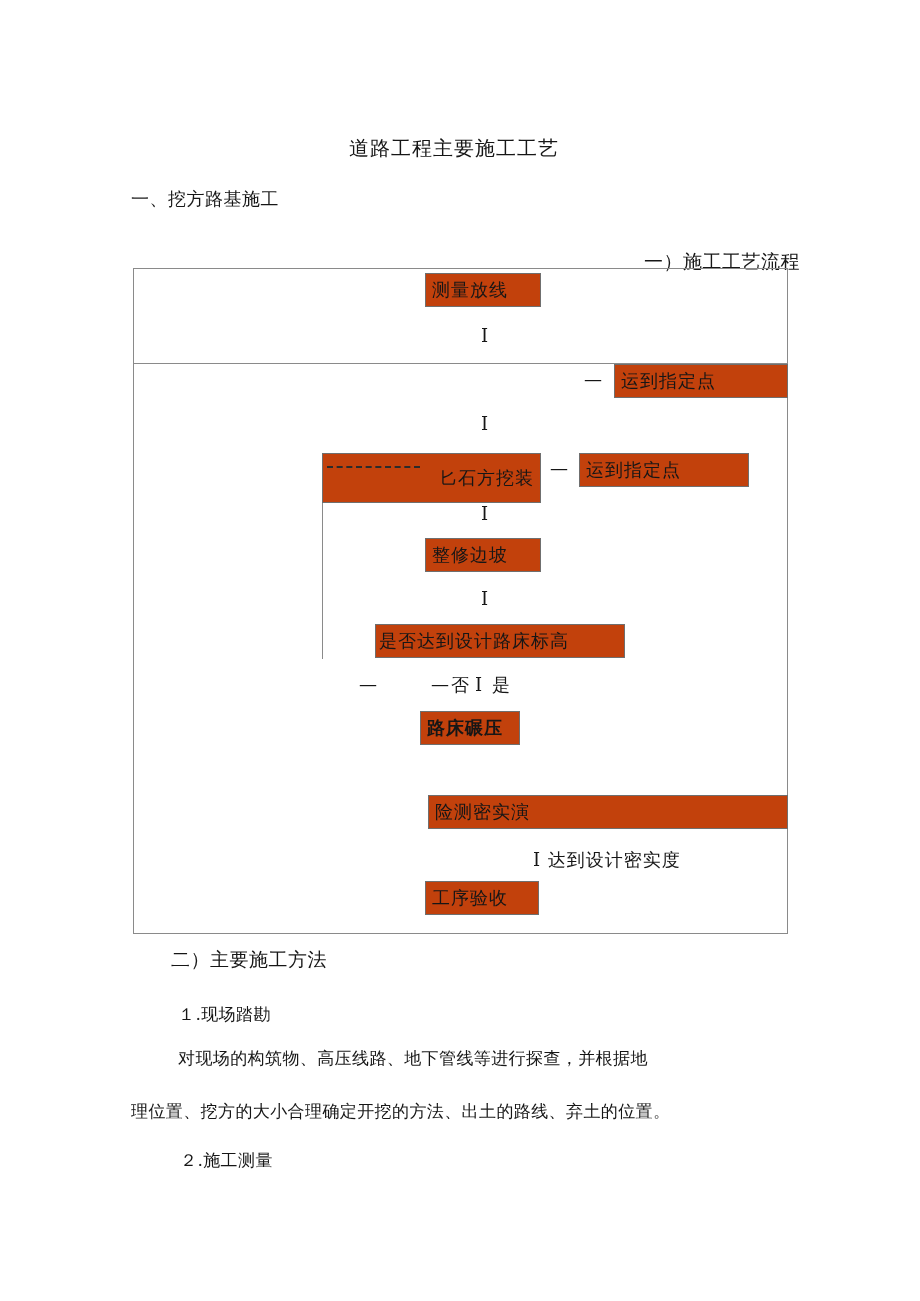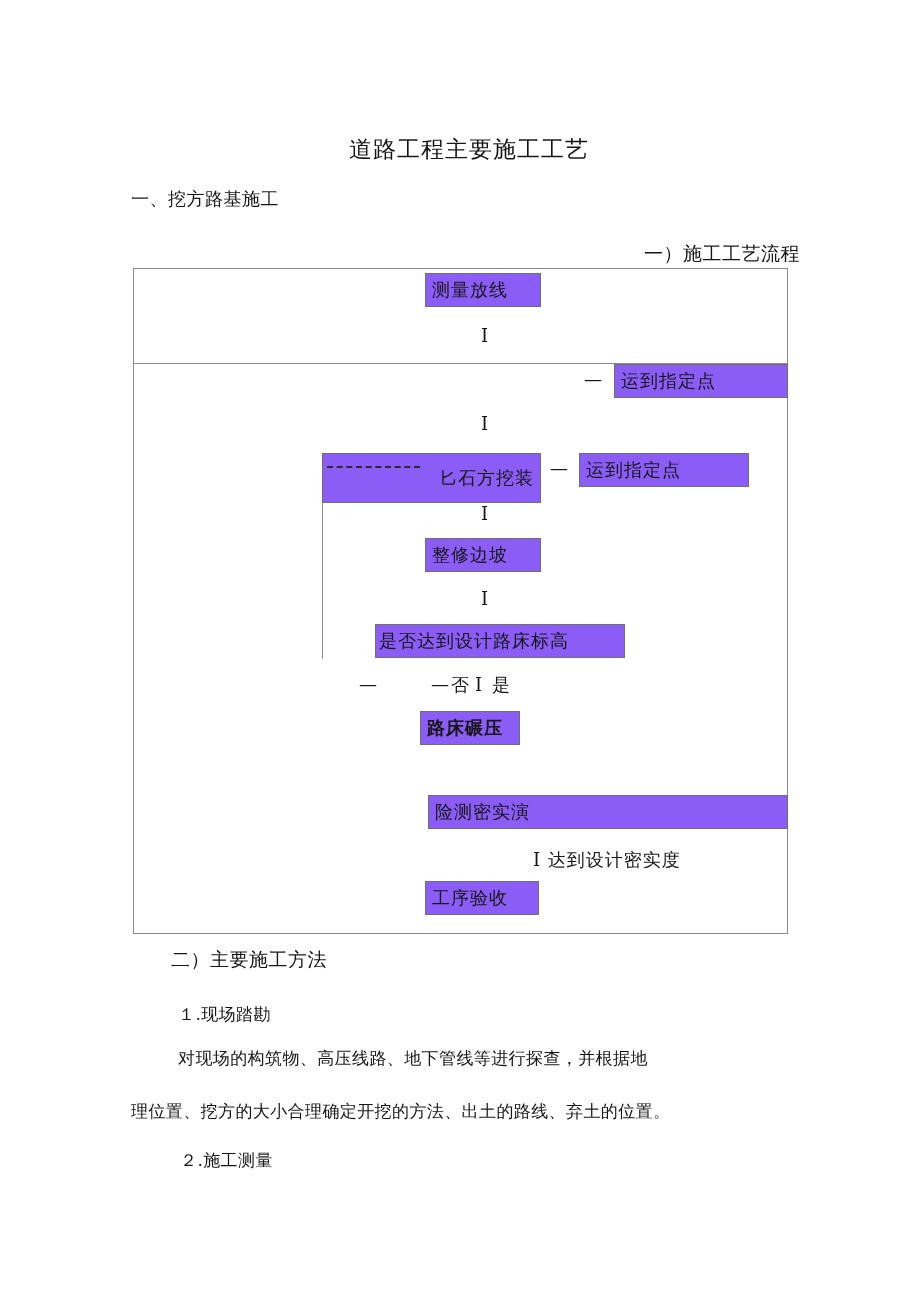--- a/index.html
+++ b/index.html
@@ -20,21 +20,21 @@
   }
 
   
   .abs {
     position: absolute;
     white-space: nowrap;
     line-height: 1;
   }
 
   .doc-title {
-    font-size: 23px;
+    font-size: 20px;
     letter-spacing: 1px;
     color: #161616;
   }
   .heading-1 {
     font-size: 18px;
     letter-spacing: 0.5px;
     color: #161616;
   }
   .sub-heading {
     font-size: 19px;
@@ -77,21 +77,21 @@
     position: absolute;
     width: 0;
     border-left: 1px solid #8a8a8a;
   }
 
   
   .node {
     position: absolute;
     box-sizing: border-box;
     border: 1px solid #6f6f6f;
-    background: #8b5cf6;
+    background: #c2410c;
     font-size: 18px;
     letter-spacing: 1px;
     color: #161616;
     display: flex;
     align-items: center;
     padding-left: 6px;
     line-height: 1;
   }
 
   
@@ -145,21 +145,21 @@
 </style>
 </head>
 <body>
 
 <div id="page">
 
   <div class="abs doc-title" style="left:349px; top:138px;">道路工程主要施工工艺</div>
 
   <div class="abs heading-1" style="left:131px; top:190px;">一、挖方路基施工</div>
 
-  <div class="abs sub-heading" style="left:644px; top:244px;">一）施工工艺流程</div>
+  <div class="abs sub-heading" style="left:644px; top:252px;">一）施工工艺流程</div>
 
   <div id="flow-frame">
 
     <div class="frame-rule" style="top:94px;"></div>
 
     <div class="spine" style="left:188px; top:187px; height:203px;"></div>
 
     <div class="node" style="left:291px; top:4px; width:116px; height:34px;">测量放线</div>
 
     <div class="vlink" style="left:347px; top:58px;">Ⅰ</div>

